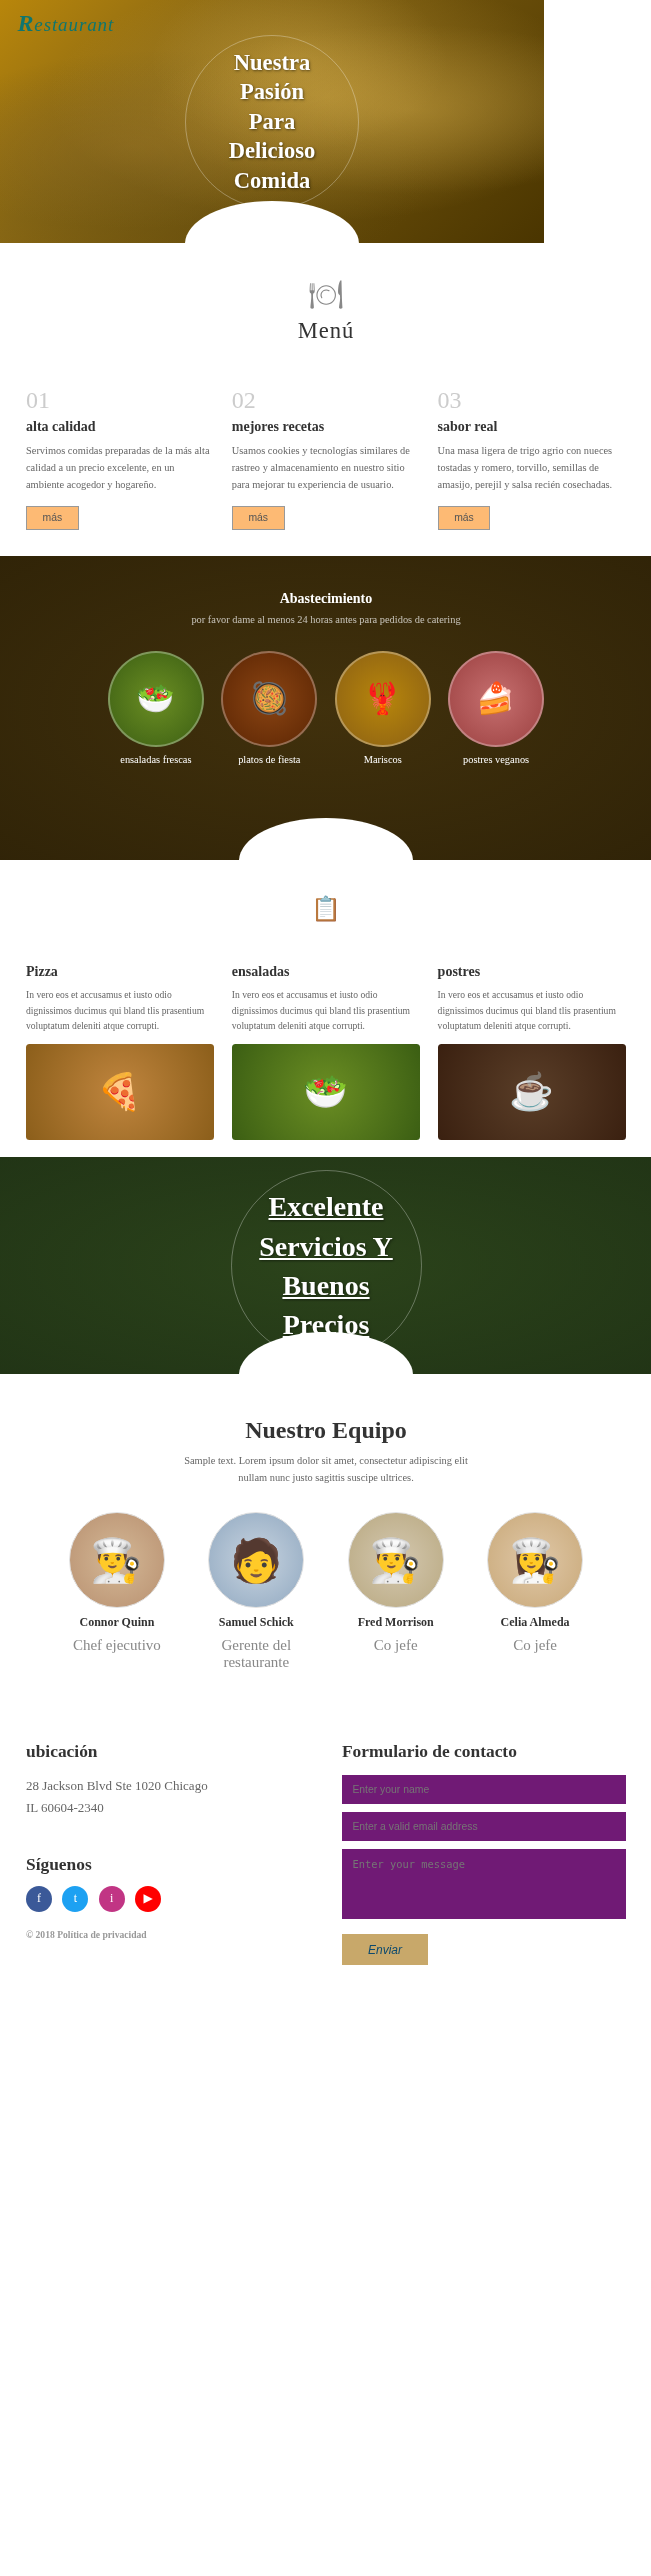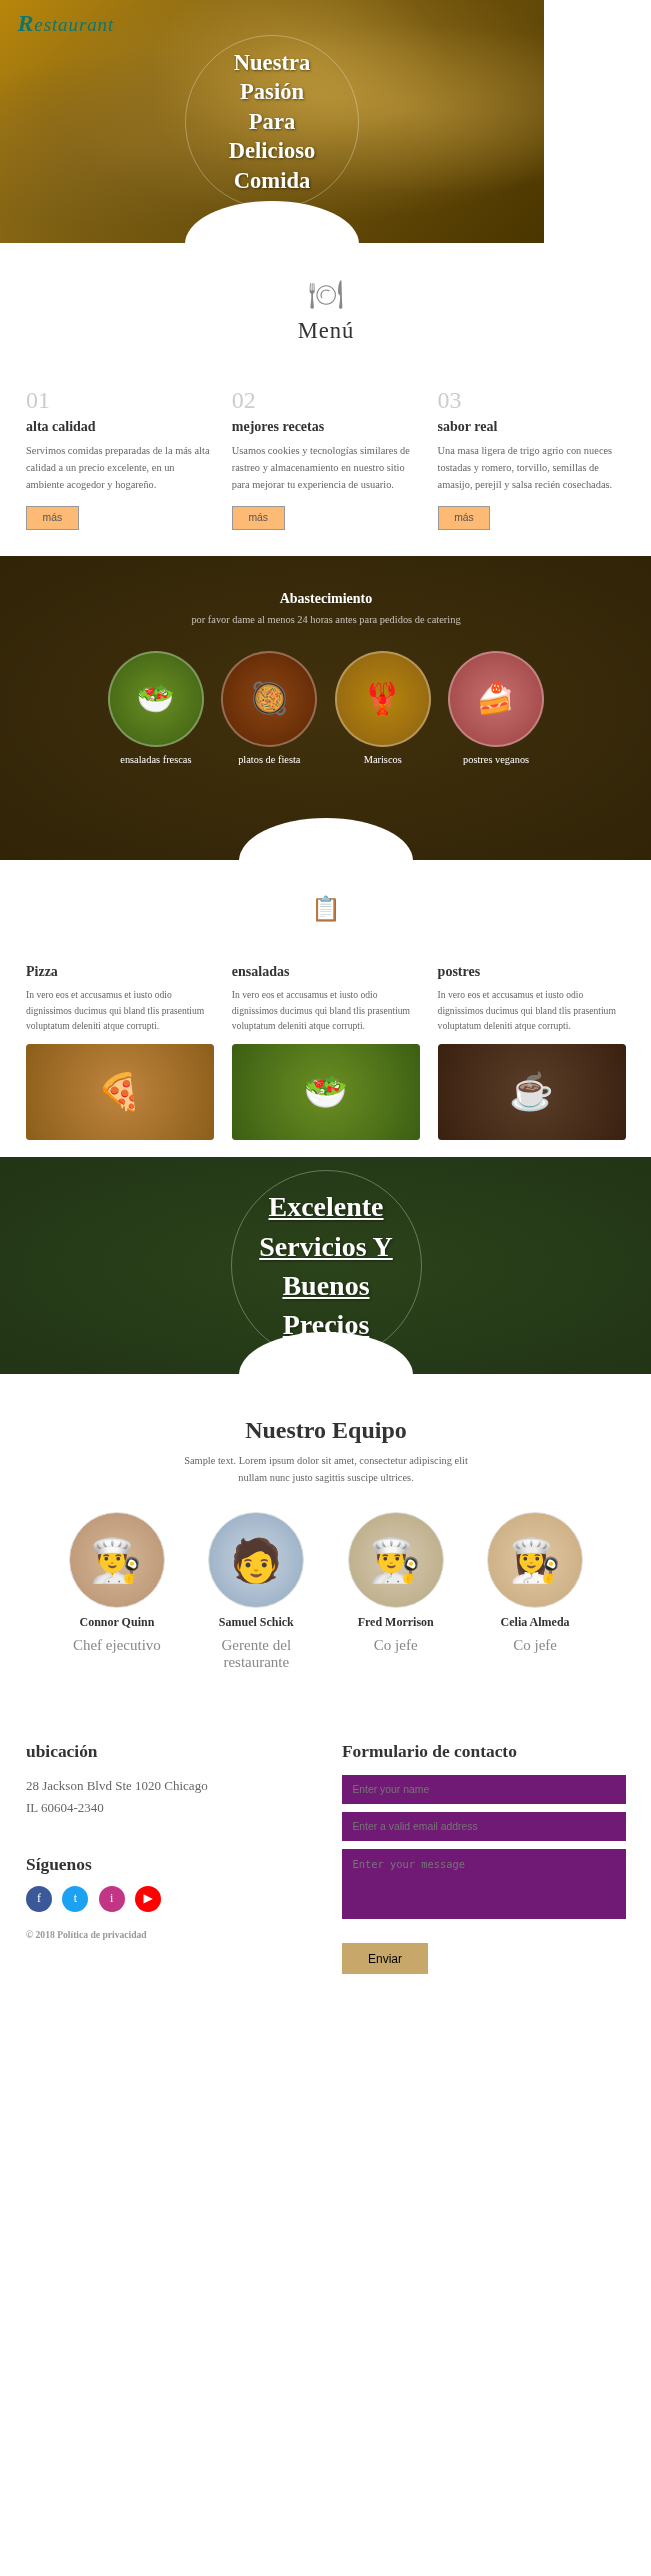--- a/index.html
+++ b/index.html
@@ -414,26 +414,27 @@
       font-size: 10.4px;
       color: #999;
       outline: none;
     }
     .contact-input.textarea {
       height: 70px;
       resize: none;
     }
     .send-btn {
       background: #c8a86a;
-      color: #000000;
+      color: #0c4a6e;
       border: none;
       padding: 8.7px 26px;
       font-size: 12px;
       cursor: pointer;
-      margin-top: 11px;
+      margin-top: 2px;
+      font-style: italic;
     }
 
     
     .hero-decor {
       position: absolute;
       inset: 0;
       background:
         radial-gradient(ellipse at 75% 45%, rgba(220,180,80,0.35) 0%, transparent 45%),
         radial-gradient(ellipse at 25% 60%, rgba(160,120,40,0.4) 0%, transparent 40%),
         radial-gradient(ellipse at 55% 25%, rgba(240,200,100,0.25) 0%, transparent 35%);

